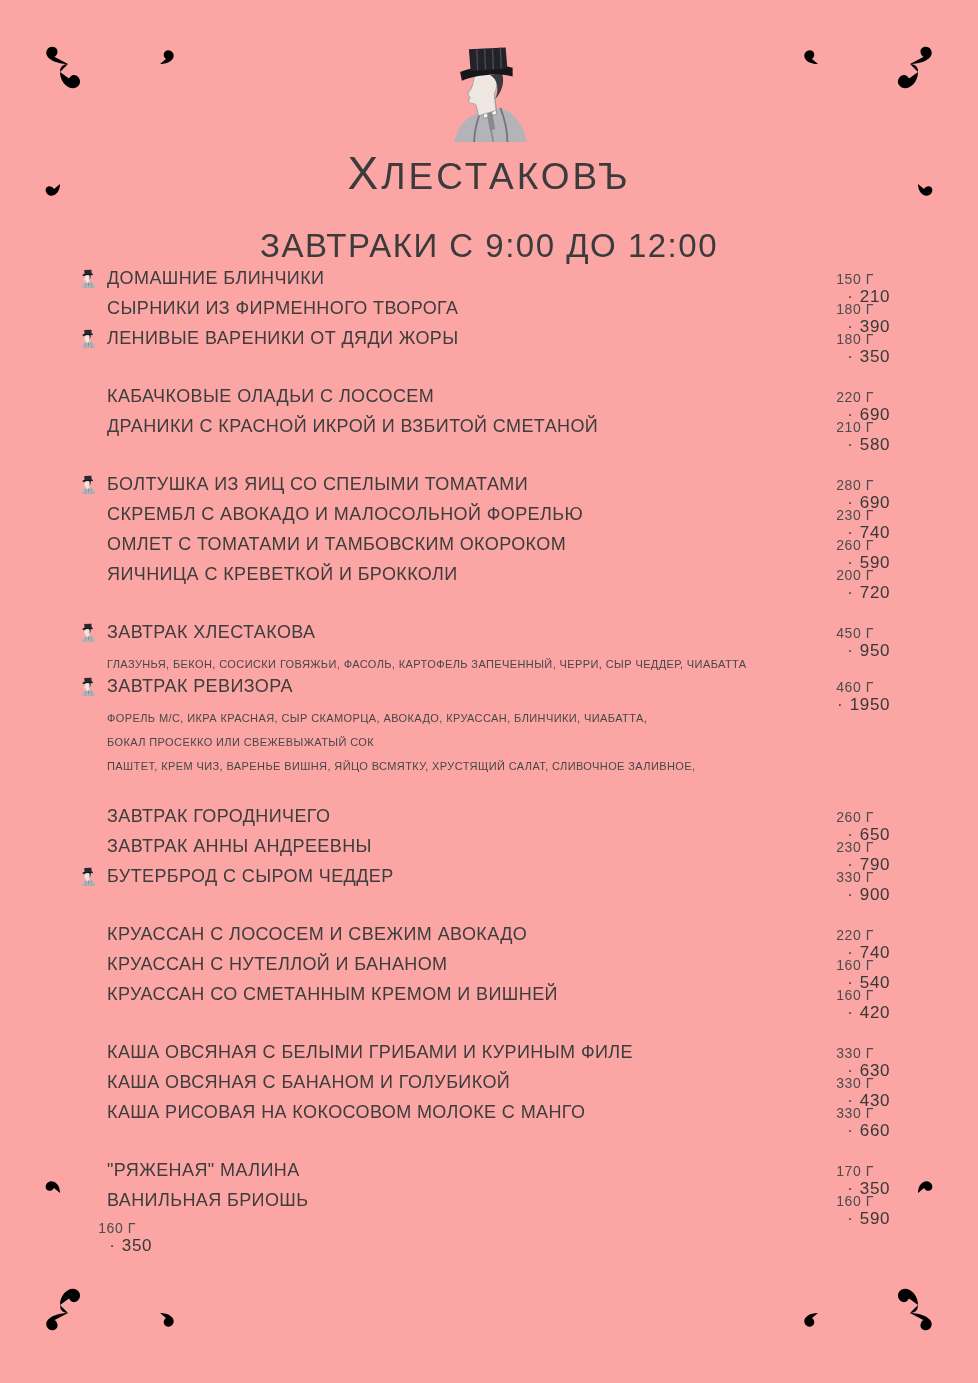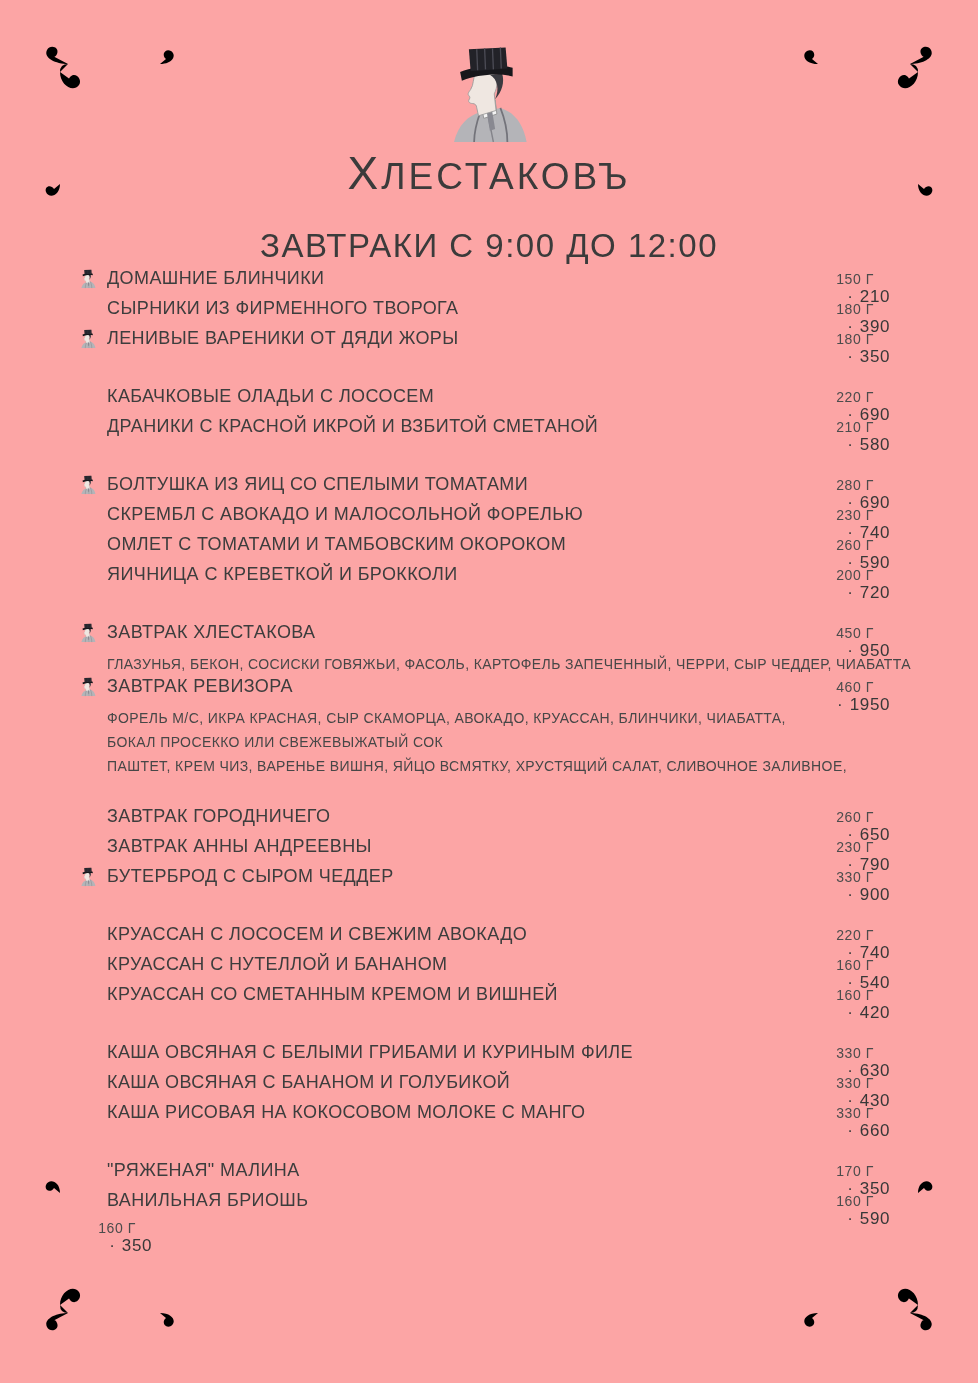--- a/index.html
+++ b/index.html
@@ -38,21 +38,21 @@
   .menu{position:absolute;top:268px;left:79px;width:811px;}
   .menu-group{margin-bottom:28px;}
   .menu-row{display:flex;justify-content:space-between;align-items:baseline;height:30px;}
   .item-left{position:relative;padding-left:28px;font-size:18px;letter-spacing:.4px;white-space:nowrap;color:#3d3d3d;}
   .mini-bust{position:absolute;left:1px;top:50%;transform:translateY(-52%);height:21px;width:17px;}
   .item-right{display:flex;align-items:baseline;white-space:nowrap;flex-direction:column;}
   .item-weight{font-size:14px;color:#4c4c4c;min-width:48px;text-align:right;letter-spacing:.6px;}
   .dot-price{display:flex;align-items:baseline;justify-content:flex-end;min-width:64px;gap:7px;margin-left:9px;}
   .item-dot{font-size:17px;color:#3d3d3d;}
   .item-price{font-size:17px;color:#383838;letter-spacing:.6px;}
-  .item-desc{font-size:14px;line-height:24px;letter-spacing:.4px;color:#474747;padding-left:28px;white-space:nowrap;}
+  .item-desc{font-size:11px;line-height:24px;letter-spacing:.4px;color:#474747;padding-left:28px;white-space:nowrap;}
 </style>
 </head>
 <body>
 
 <div class="page">
 
   <svg class="defs" aria-hidden="true">
     <defs>
       <g id="bust">
 

